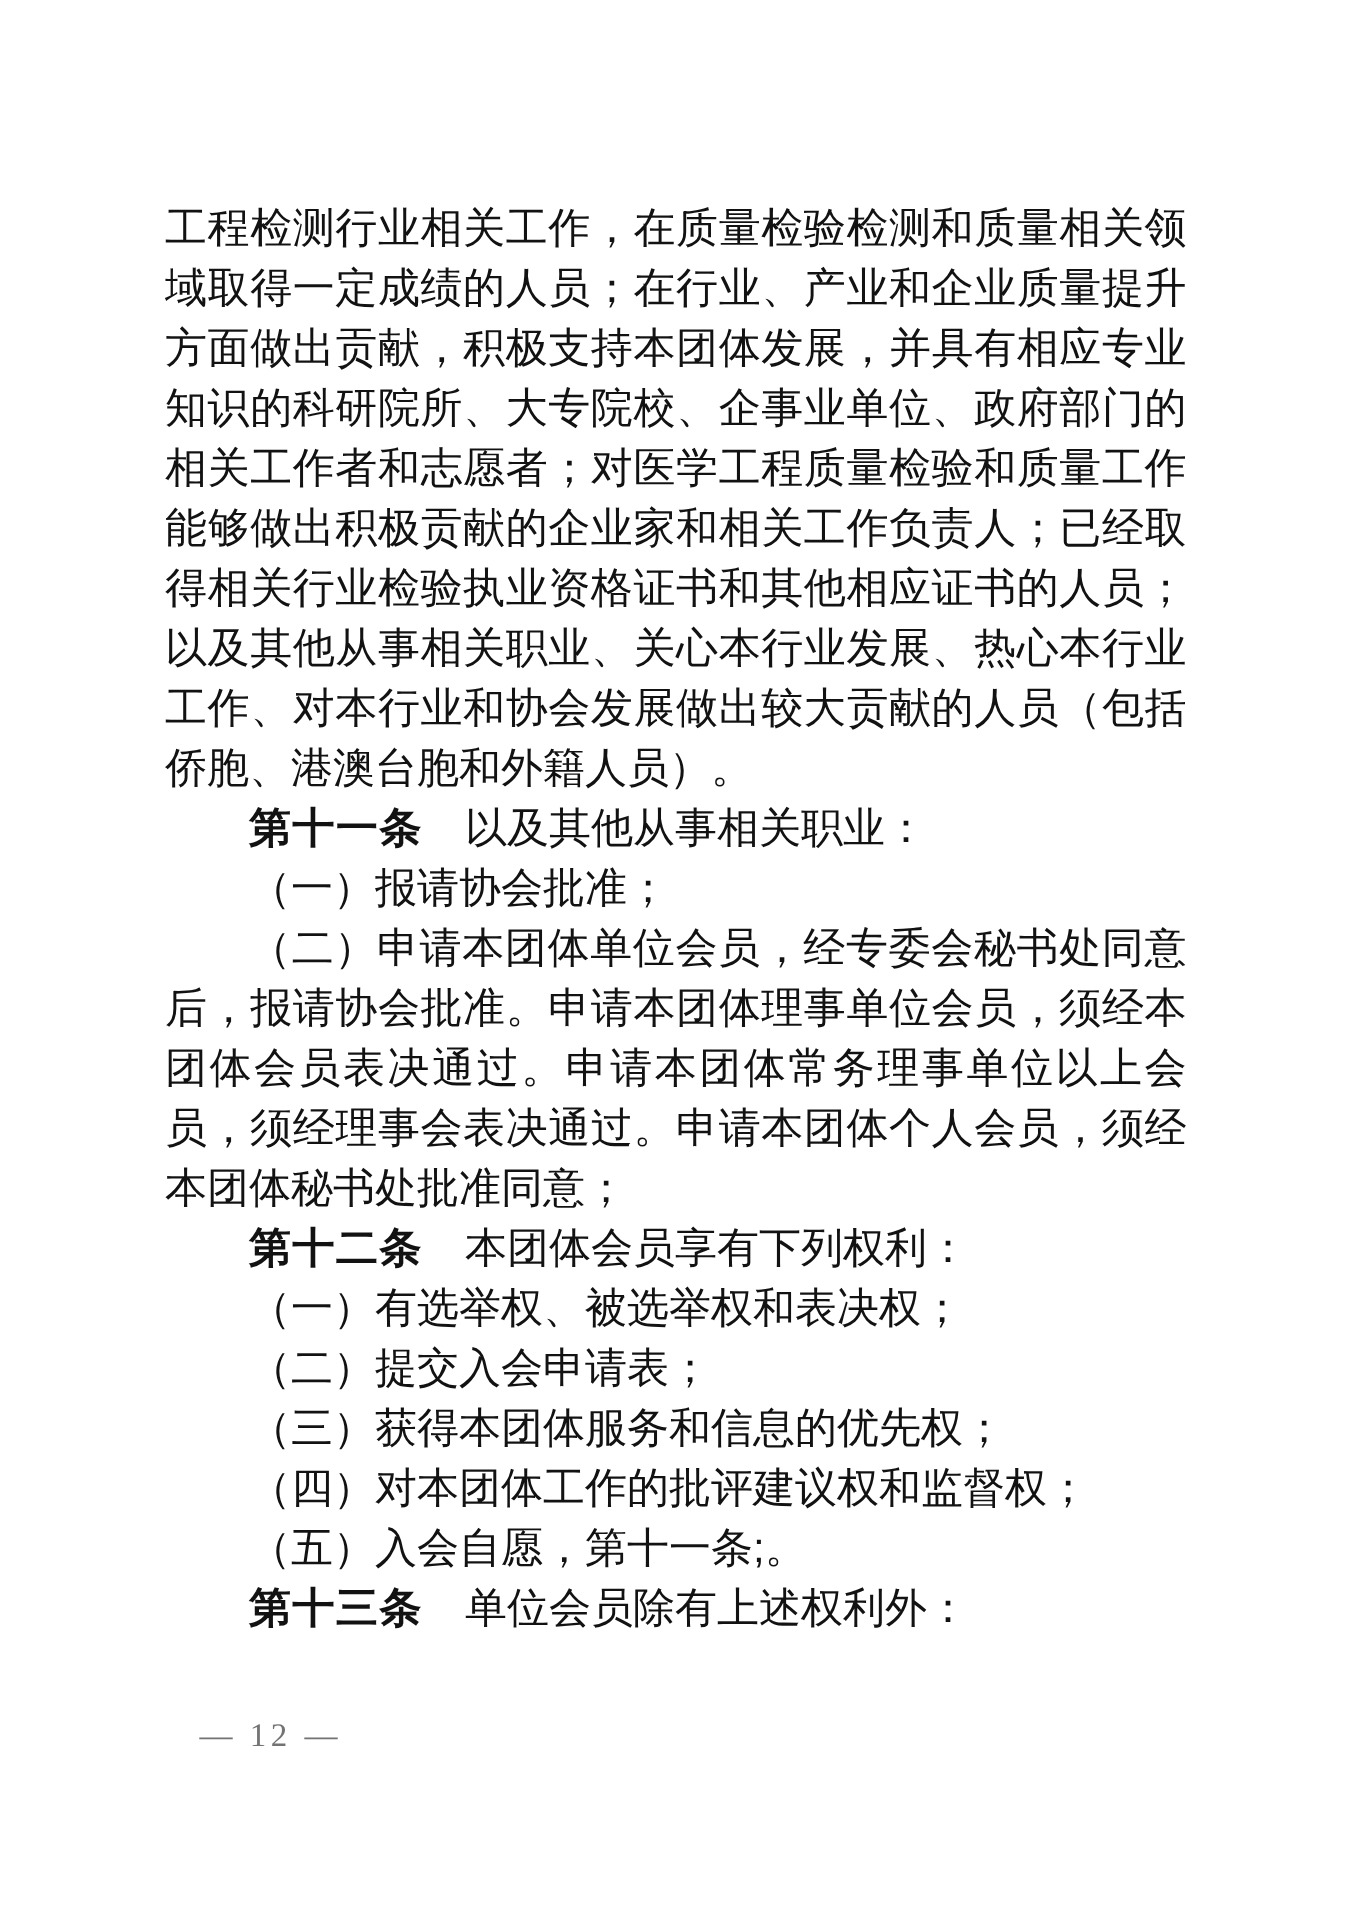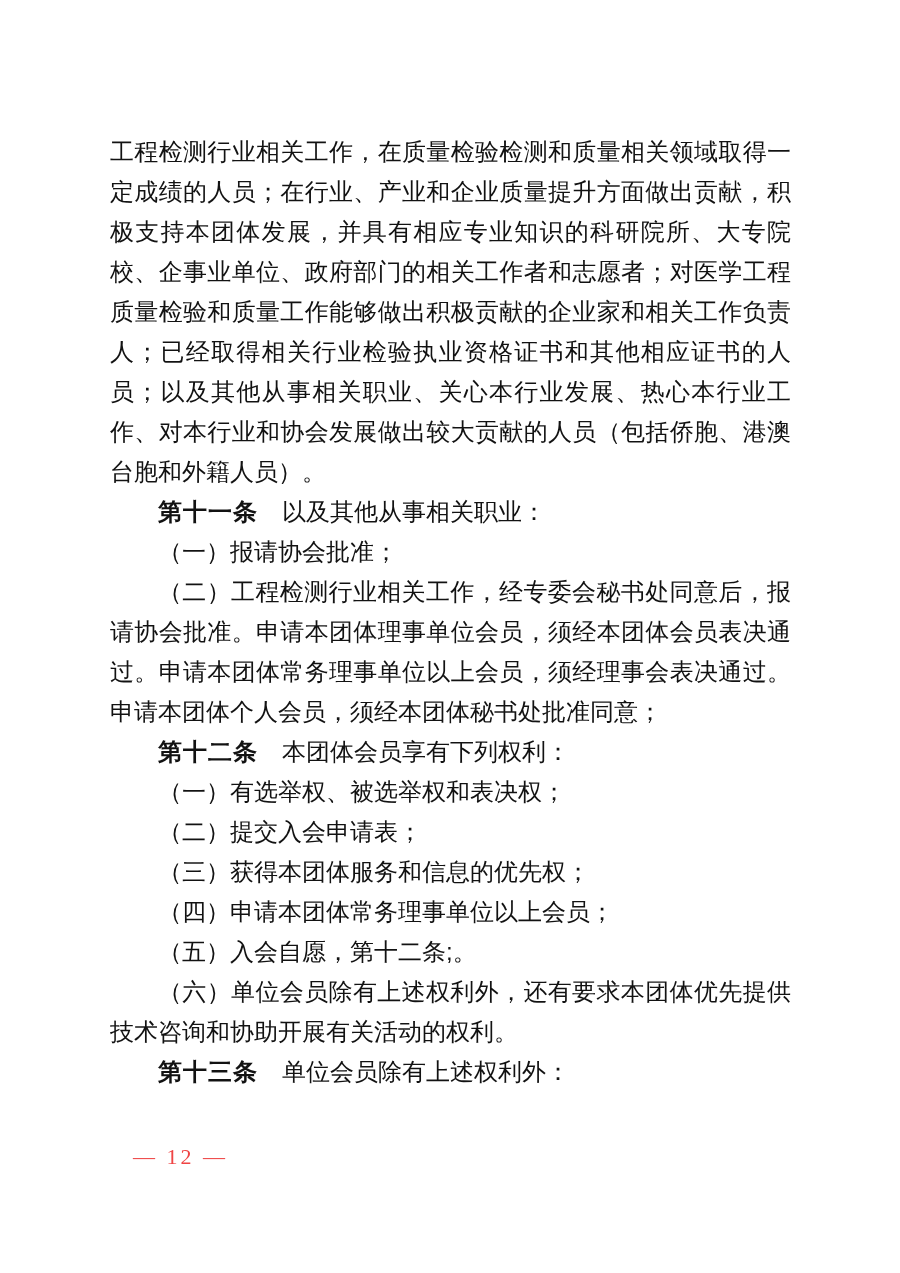--- a/index.html
+++ b/index.html
@@ -15,21 +15,21 @@
       background: #ffffff;
       overflow: hidden;
       margin: 0 auto;
       color: #121212;
     }
     .content {
       position: absolute;
       left: 110px;
       top: 132px;
       width: 681px;
-      font-size: 24px;
+      font-size: 28px;
       line-height: 40px;
       font-family: Liberation Sans, sans-serif;
       color: #121212;
     }
     .para {
       margin: 0;
       text-align: justify;
       text-justify: inter-character;
       line-break: strict;
     }
@@ -42,36 +42,35 @@
       letter-spacing: 1px;
     }
     .footer {
       position: absolute;
       left: 133px;
       top: 1142px;
       font-size: 22px;
       line-height: 30px;
       letter-spacing: 3px;
       font-family: "Liberation Serif", "DejaVu Serif", serif;
-      color: #ef4444;
+      color: #737373;
       white-space: pre;
     }
   </style>
 </head>
 <body>
 
 <div class="page">
   <div class="content">
       <div class="para"><span>工程检测行业相关工作，在质量检验检测和质量相关领域取得一定成绩的人员；在行业、产业和企业质量提升方面做出贡献，积极支持本团体发展，并具有相应专业知识的科研院所、大专院校、企事业单位、政府部门的相关工作者和志愿者；对医学工程质量检验和质量工作能够做出积极贡献的企业家和相关工作负责人；已经取得相关行业检验执业资格证书和其他相应证书的人员；以及其他从事相关职业、关心本行业发展、热心本行业工作、对本行业和协会发展做出较大贡献的人员（包括侨胞、港澳台胞和外籍人员）。</span></div>
       <div class="para indent"><span class="lead">第十一条</span><span>以及其他从事相关职业：</span></div>
       <div class="para indent"><span>（一）报请协会批准；</span></div>
-      <div class="para indent"><span>（二）工程检测行业相关工作，经专委会秘书处同意后，报请协会批准。申请本团体理事单位会员，须经本团体会员表决通过。申请本团体常务理事单位以上会员，须经理事会表决通过。申请本团体个人会员，须经本团体秘书处批准同意；</span></div>
+      <div class="para indent"><span>（二）申请本团体单位会员，经专委会秘书处同意后，报请协会批准。申请本团体理事单位会员，须经本团体会员表决通过。申请本团体常务理事单位以上会员，须经理事会表决通过。申请本团体个人会员，须经本团体秘书处批准同意；</span></div>
       <div class="para indent"><span class="lead">第十二条</span><span>本团体会员享有下列权利：</span></div>
       <div class="para indent"><span>（一）有选举权、被选举权和表决权；</span></div>
       <div class="para indent"><span>（二）提交入会申请表；</span></div>
       <div class="para indent"><span>（三）获得本团体服务和信息的优先权；</span></div>
-      <div class="para indent"><span>（四）申请本团体常务理事单位以上会员；</span></div>
-      <div class="para indent"><span>（五）入会自愿，第十二条;。</span></div>
-      <div class="para indent"><span>（六）单位会员除有上述权利外，还有要求本团体优先提供技术咨询和协助开展有关活动的权利。</span></div>
+      <div class="para indent"><span>（四）对本团体工作的批评建议权和监督权；</span></div>
+      <div class="para indent"><span>（五）入会自愿，第十一条;。</span></div>
       <div class="para indent"><span class="lead">第十三条</span><span>单位会员除有上述权利外：</span></div>
     </div>
   <div class="footer">— 12 —</div>
 </div>
 
 </body></html>

